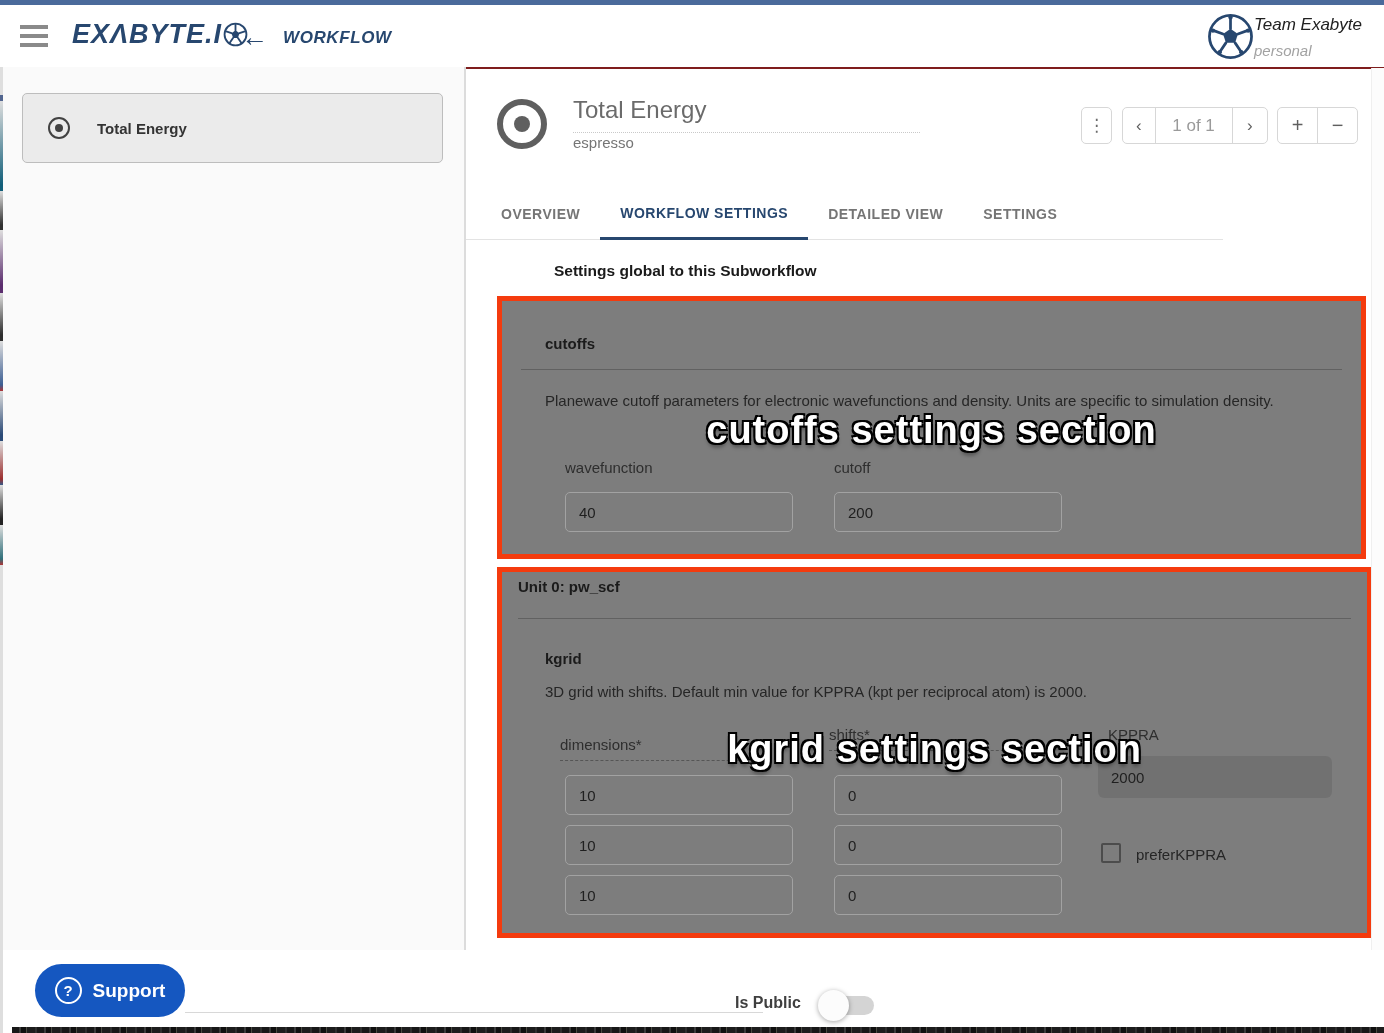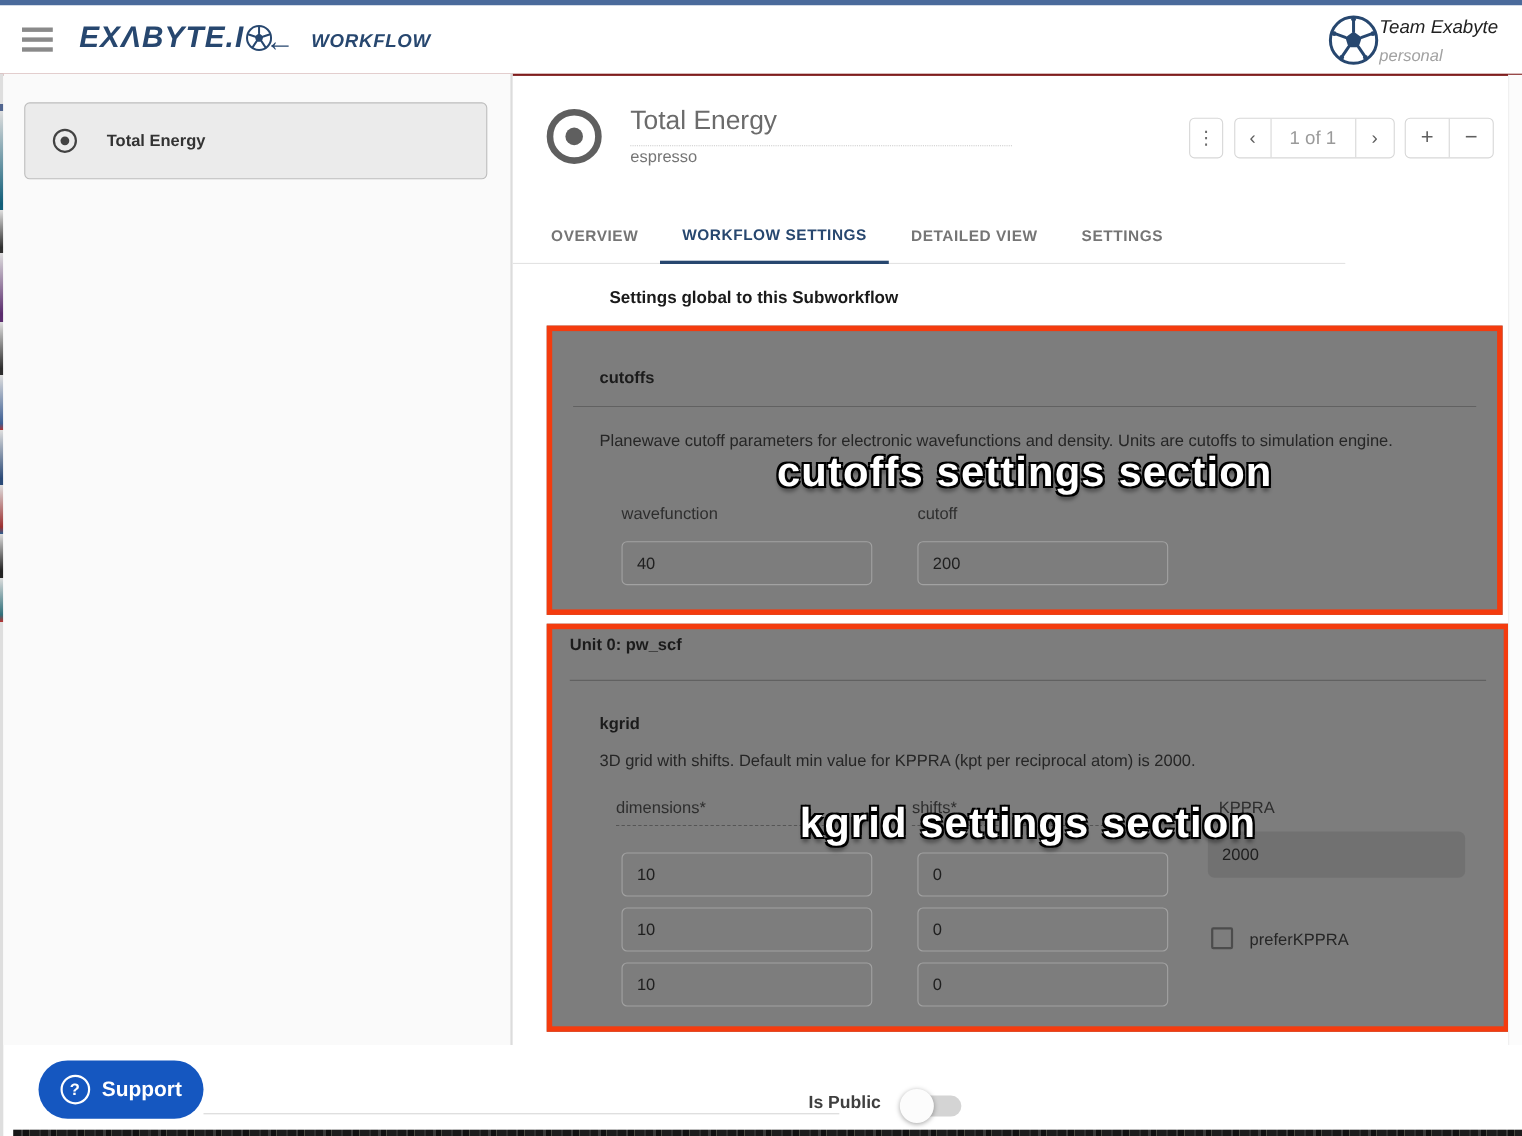--- a/index.html
+++ b/index.html
@@ -206,35 +206,35 @@
     <div class="tab active">WORKFLOW SETTINGS</div>
     <div class="tab">DETAILED VIEW</div>
     <div class="tab">SETTINGS</div>
   </div>
 
   <div class="global-heading">Settings global to this Subworkflow</div>
 
   <section class="anno-section sec-cutoffs">
     <div class="sec-title" style="left:43px; top:34px;">cutoffs</div>
     <div class="sec-divider" style="left:19px; right:19px; top:68px;"></div>
-    <div class="sec-desc" style="left:43px; top:88px; width:765px;">Planewave cutoff parameters for electronic wavefunctions and density. Units are cutoffs to simulation engine.</div>
+    <div class="sec-desc" style="left:43px; top:88px; width:765px;">Planewave cutoff parameters for electronic wavefunctions and density. Units are specific to simulation density.</div>
     <div class="annotation" style="top:108px;">cutoffs settings section</div>
     <div class="field-label" style="left:63px; top:158px;">wavefunction</div>
     <div class="field-label" style="left:332px; top:158px;">cutoff</div>
     <div class="field-input" style="left:63px; top:191px;">40</div>
     <div class="field-input" style="left:332px; top:191px;">200</div>
   </section>
 
   <section class="anno-section sec-unit0">
     <div class="sec-title" style="left:16px; top:6px;">Unit 0: pw_scf</div>
     <div class="sec-divider" style="left:16px; right:16px; top:46px;"></div>
     <div class="sec-title" style="left:43px; top:78px;">kgrid</div>
     <div class="sec-desc" style="left:43px; top:108px;">3D grid with shifts. Default min value for KPPRA (kpt per reciprocal atom) is 2000.</div>
 
-    <div class="field-label dashed" style="left:58px; top:154px;">dimensions*</div>
+    <div class="field-label dashed" style="left:58px; top:164px;">dimensions*</div>
     <div class="field-label dashed" style="left:327px; top:154px;">shifts*</div>
     <div class="field-label" style="left:606px; top:154px;">KPPRA</div>
 
     <div class="annotation" style="top:156px;">kgrid settings section</div>
 
     <div class="field-input filled" style="left:596px; top:184px;">2000</div>
 
     <div class="field-input" style="left:63px; top:203px;">10</div>
     <div class="field-input" style="left:63px; top:253px;">10</div>
     <div class="field-input" style="left:63px; top:303px;">10</div>

